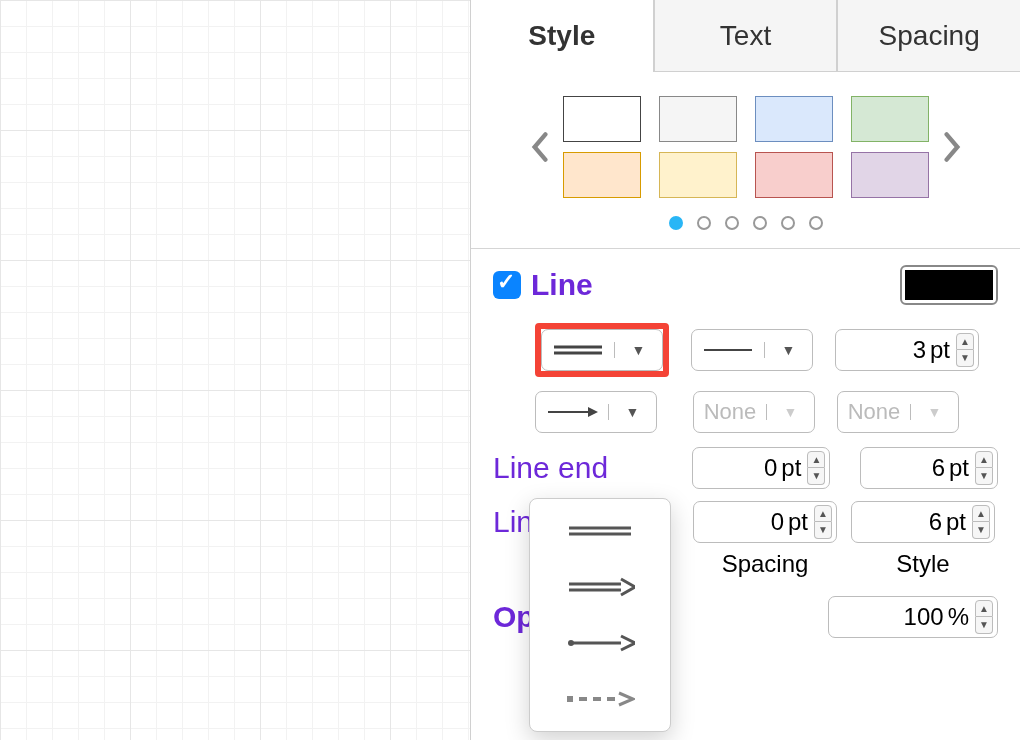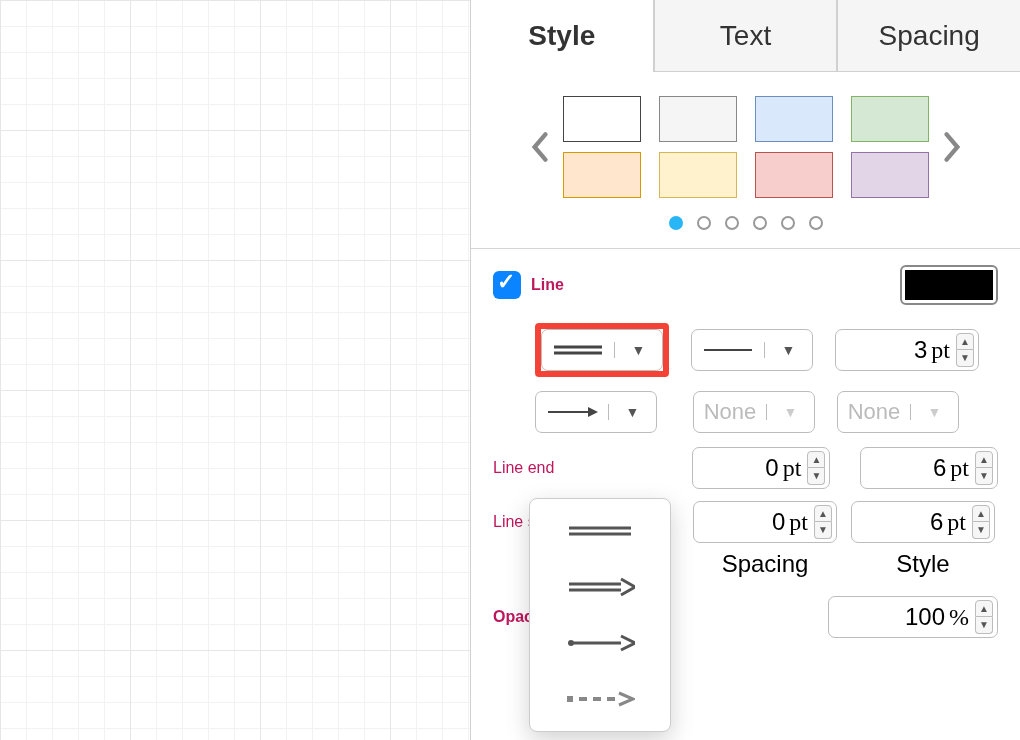--- a/index.html
+++ b/index.html
@@ -40,41 +40,41 @@
     .sw-red   { background: #f8cecc; border-color:#b85450;}
     .sw-purple{ background: #e1d5e7; border-color:#9673a6;}
 
     .pager-nav { width: 34px; height: 34px; display: flex; align-items:center; justify-content:center; color:#888; font-size: 36px; cursor:pointer;}
     .pager-dots { display:flex; gap:14px; justify-content:center; padding: 10px 0 18px 0;}
     .dot { width: 14px; height:14px; border-radius: 50%; border: 2px solid #999; }
     .dot.active { background:#29b6f6; border-color:#29b6f6;}
 
     .section { border-top: 1px solid #d5d5d5; padding: 16px 22px 8px 22px; }
     .sec-row { display:flex; align-items:center; gap:10px; margin-bottom: 18px; }
-    .sec-label { font-size: 16px; font-weight:400; color:#be185d; }
+    .sec-label { font-size: 30px; font-weight:400; color:#6d28d9; }
     .sec-label.bold { font-weight:700; }
     input[type=checkbox].mac { appearance:none; width:28px; height:28px; border-radius:6px; background:#0a84ff; position:relative; cursor:pointer;}
     input[type=checkbox].mac::after{ content:"✓"; color:#fff; font-size:22px; font-weight:900; position:absolute; left:4px; top:-2px;}
 
     .color-well { width: 98px; height: 40px; border: 2px solid #888; border-radius: 6px; margin-left:auto; padding:3px; background:#fff; cursor:pointer;}
     .color-well-inner { width:100%; height:100%; background:#000; }
 
     .ctrl-row { display:flex; gap: 14px; align-items:center; padding-left: 42px; margin-bottom: 14px;}
     .dropdown, .num-input, .dropdown-plain { height: 42px; border:1px solid #bcbcbc; border-radius: 7px; background:#fff; display:flex; align-items:center; }
     .dropdown { }
     .dropdown .body { width: 72px; display:flex; align-items:center; justify-content:center;}
     .dropdown .caret { width:48px; border-left:1px solid #bcbcbc; display:flex; align-items:center; justify-content:center; color:#555; font-size:14px;}
     .dropdown.disabled { color:#bbb; }
     .dropdown.disabled .line-symbol, .dropdown.disabled .caret { color:#bbb;}
     
     .highlight-box { border: 6px solid #f44336; border-radius: 4px; padding: 0; }
 
     .num-input { padding: 0 4px 0 10px; justify-content: flex-end; font-size: 24px; gap: 2px; }
     .num-input .val { min-width: 40px; text-align: right; }
-    .num-input .unit { margin: 0 4px 0 2px; font-family: Liberation Serif, serif;}
+    .num-input .unit { margin: 0 4px 0 2px;}
     .stepper { display:flex; flex-direction:column; }
     .stepper .btn { width:18px; height:17px; font-size:10px; line-height:1; color:#555; display:flex; align-items:center; justify-content:center; cursor:pointer; border:1px solid #bcbcbc; background:#f6f6f6;}
     .stepper .btn:first-child{ border-radius: 4px 4px 0 0;}
     .stepper .btn:last-child{ border-radius: 0 0 4px 4px; border-top:none;}
 
     
     .popup { position:absolute; left: 58px; top: 426px; width: 142px; background:#fff; border:1px solid #ccc; border-radius: 8px; box-shadow: 0 8px 24px rgba(0,0,0,0.18); z-index: 50; padding: 4px 0;}
     .popup-item { height: 56px; display:flex; align-items:center; justify-content:center; cursor:pointer;}
   </style>
 </head>

